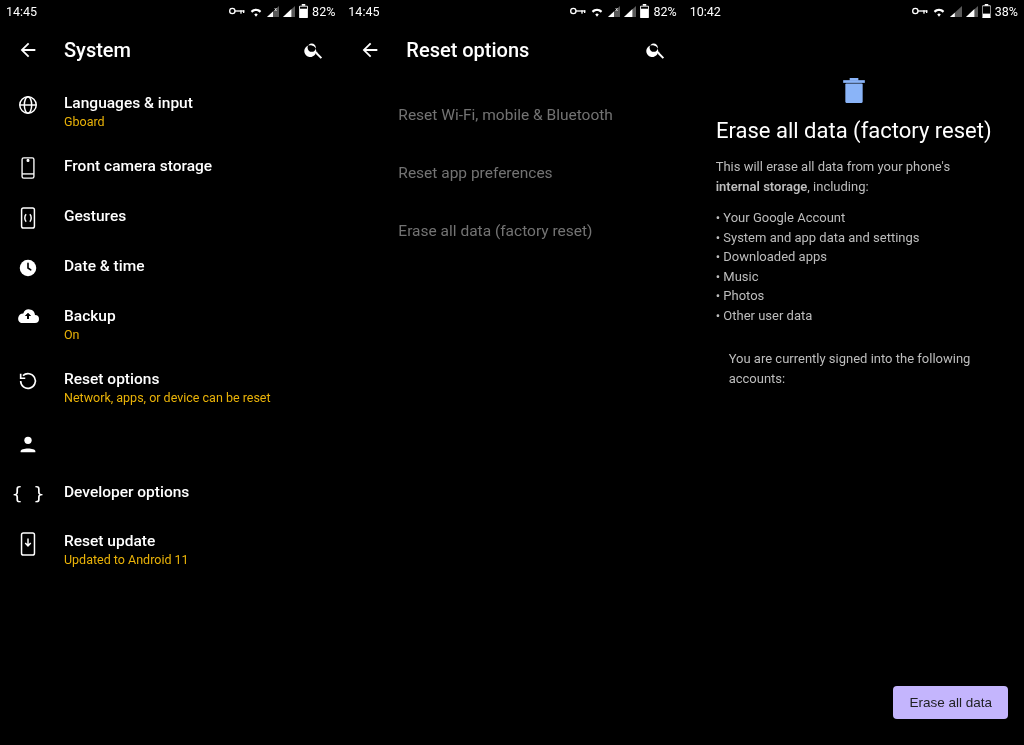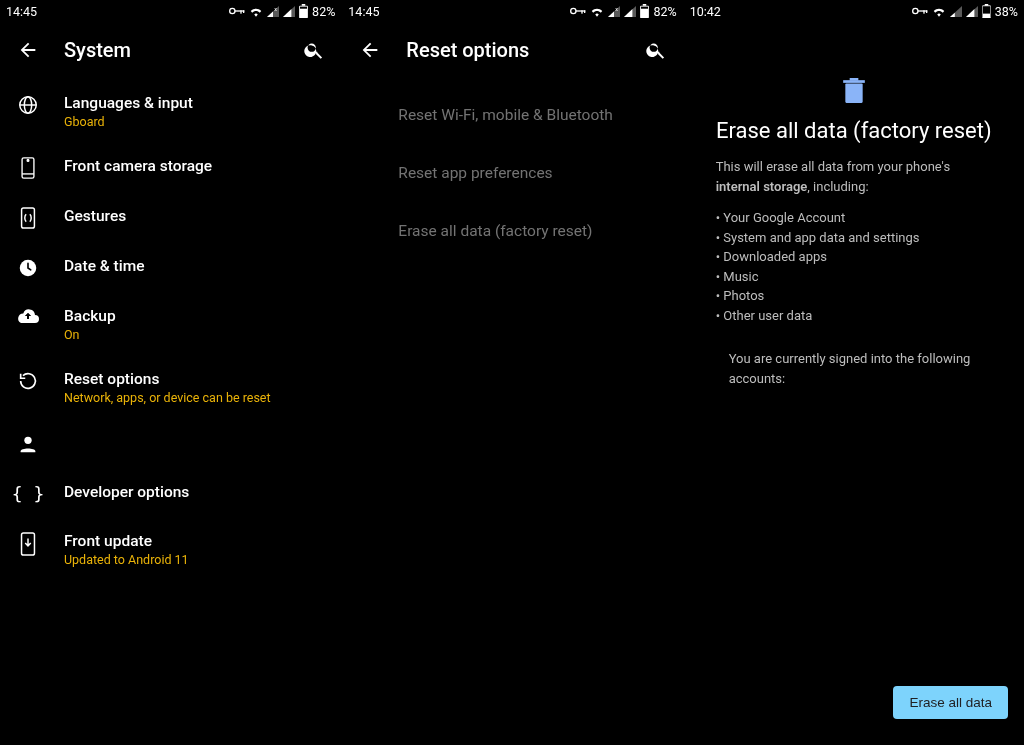--- a/index.html
+++ b/index.html
@@ -65,21 +65,21 @@
   .erase-title { font-size: 22px; font-weight:400; color:#fff; margin: 0 20px 14px; }
   .erase-body { text-align:left; padding: 0 32px; font-size: 13px; color:#bdbdbd; line-height: 1.5; }
   .erase-body strong { color:#bdbdbd; font-weight:600; }
   .erase-list { margin: 12px 0; }
   .erase-list div::before { content:"• "; }
   .signed { margin-top: 24px; margin-left: 13px; }
 
   .erase-btn {
     position: absolute;
     right: 16px; bottom: 26px;
-    background: #7dd3fc;
+    background: #c4b5fd;
     color: #202124;
     border: none;
     border-radius: 4px;
     padding: 9px 16px;
     font-size: 13.5px;
     font-weight: 500;
     cursor: pointer;
   }
 
   svg { display:block; }
@@ -230,21 +230,21 @@
         </span>
     </div>
     <div class="row">
       <span class="iconcell">
           <svg width="18" height="24" viewBox="0 0 18 26" fill="none" stroke="#fff" stroke-width="1.6">
             <rect x="2" y="1" width="14" height="24" rx="2"></rect>
             <path d="M9 7v8M6 12l3 3 3-3" stroke="#fff" fill="none"></path>
           </svg>
         </span>
       <span class="txt">
-          <span class="t">Front update</span>
+          <span class="t">Reset update</span>
           <span class="s">Updated to Android 11</span>
         </span>
     </div>
   </div>
 </div>
 
 <div class="screen">
   <div class="status">
     <span>14:45</span>
     <span class="right">

